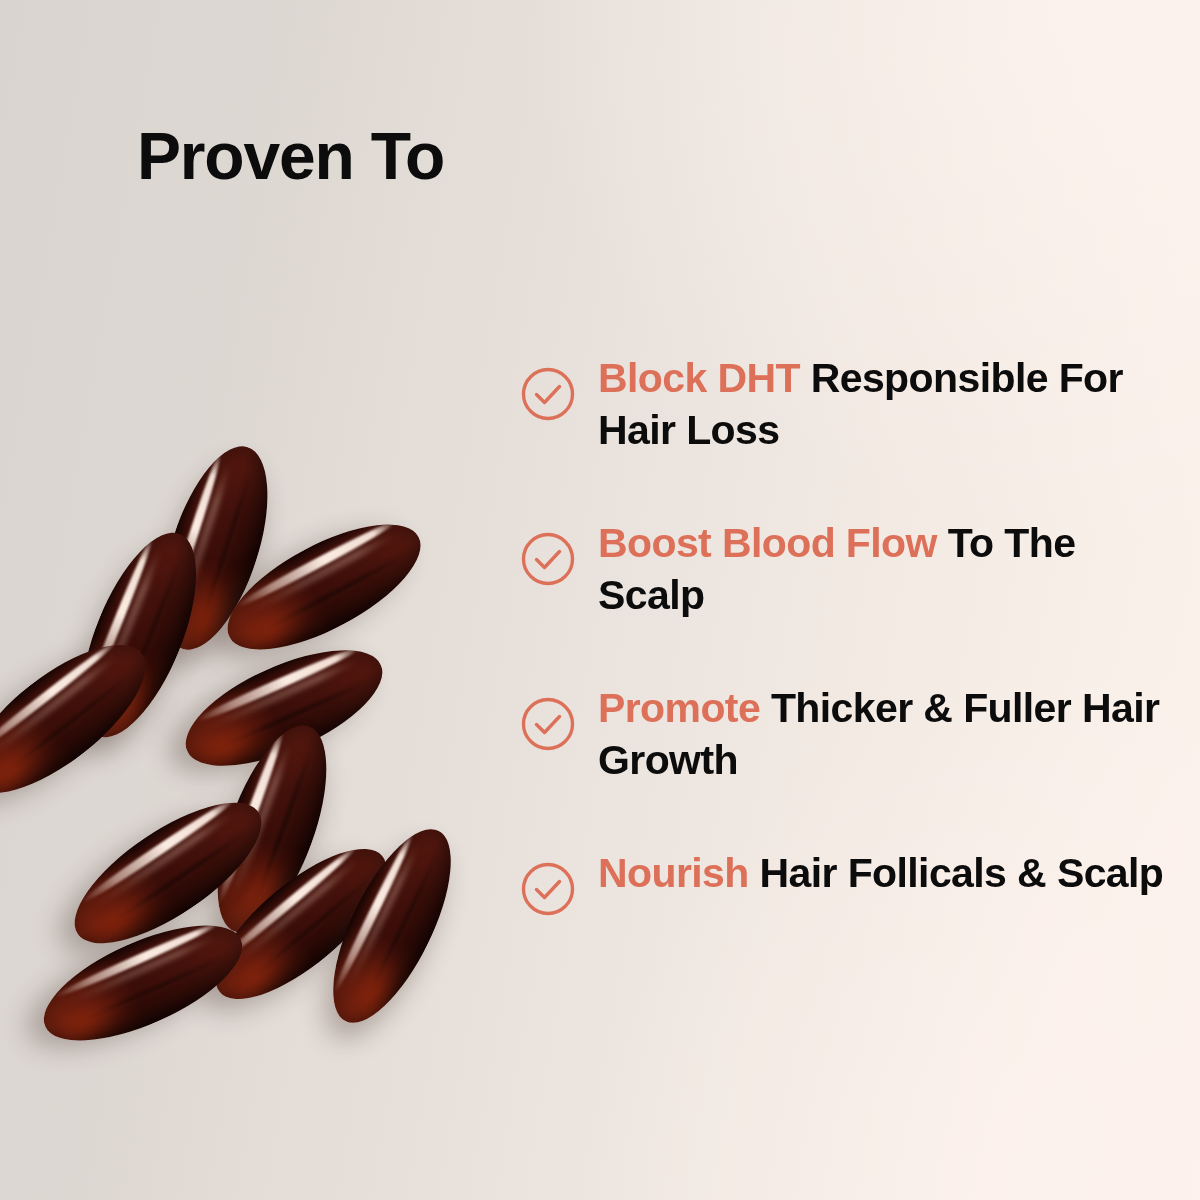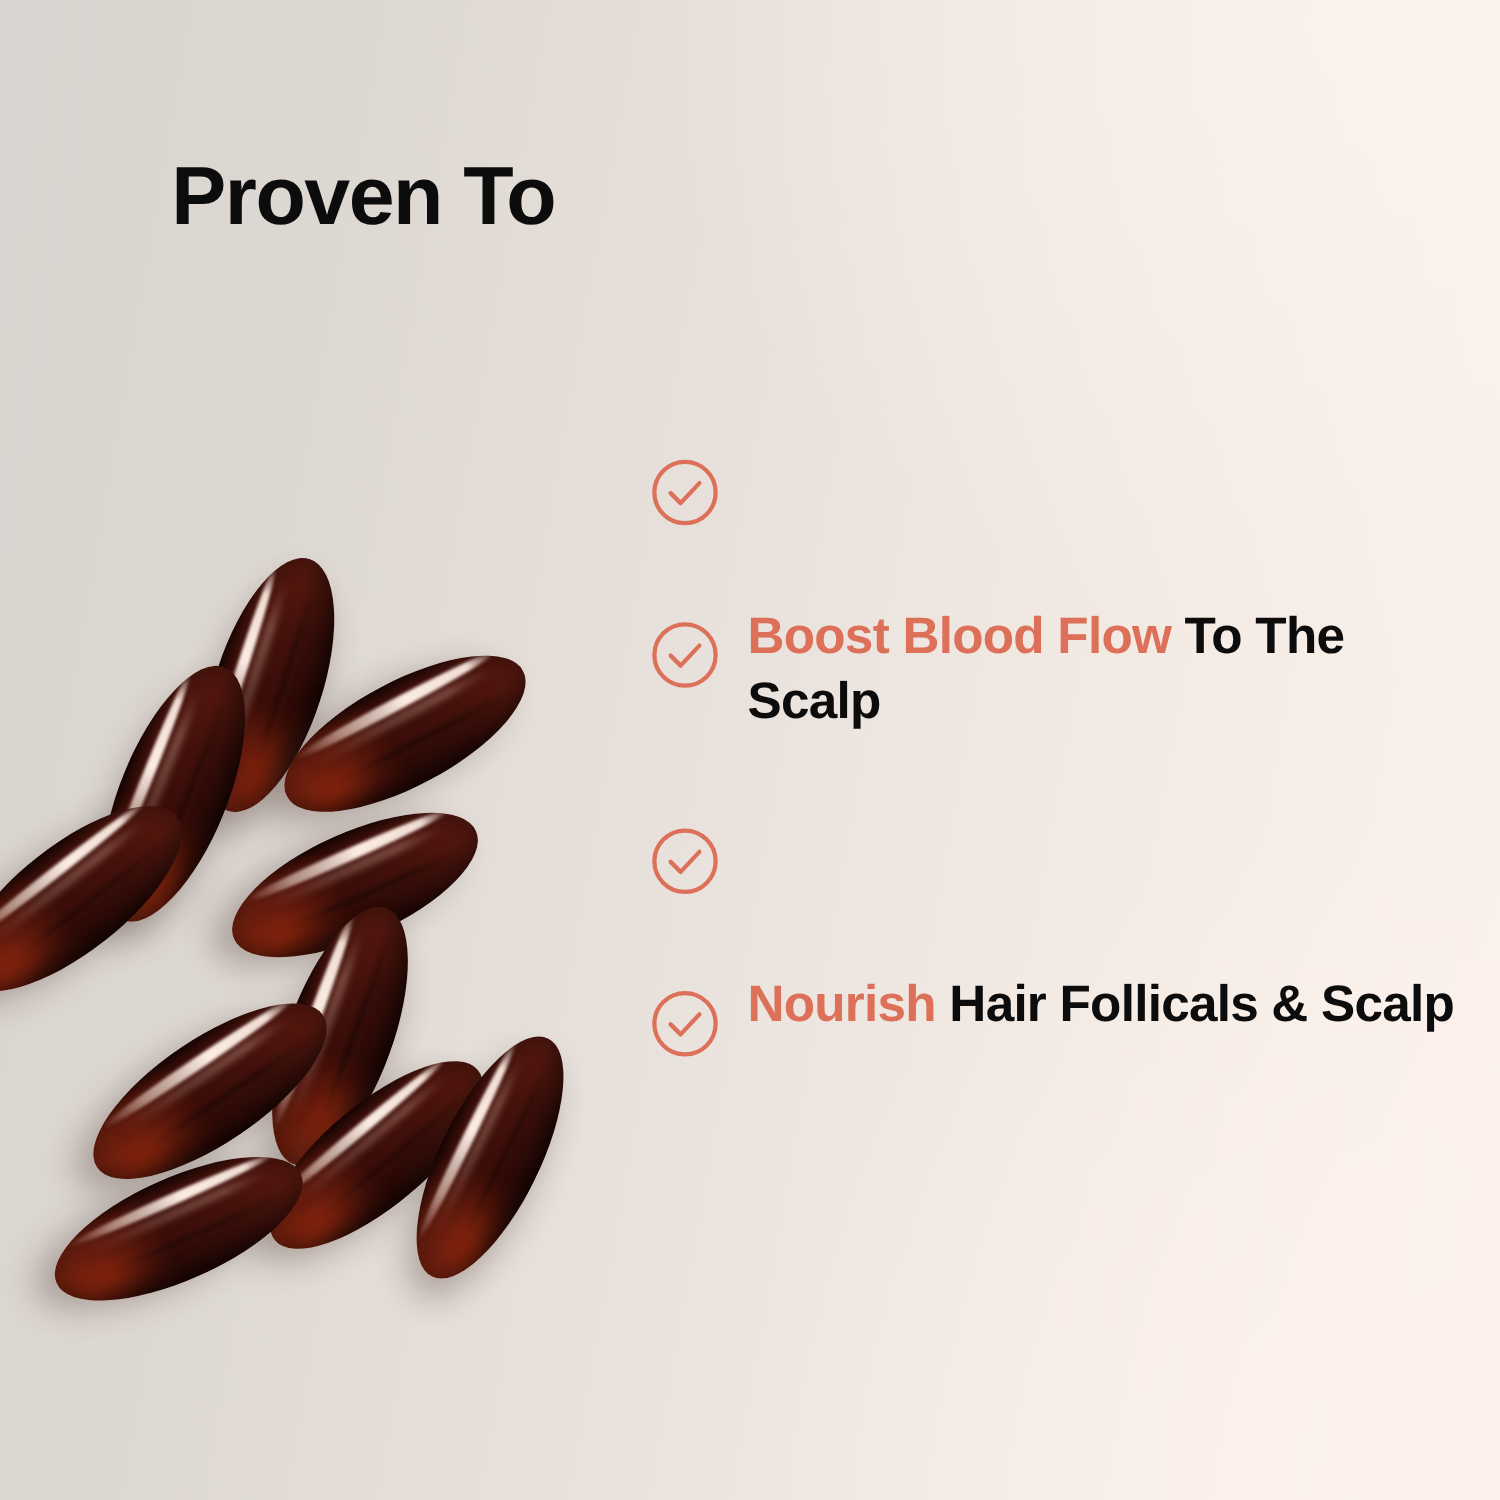--- a/index.html
+++ b/index.html
@@ -233,20 +233,23 @@
 
   <div class="benefits">
 
     <div class="benefit-row">
       <span class="check-wrap">
         <svg viewBox="0 0 56 56" xmlns="http://www.w3.org/2000/svg">
           <circle cx="28" cy="28" r="24.5" fill="none" stroke="#dd7059" stroke-width="3.4"></circle>
           <path d="M16.5 28.5 L24.5 36.5 L39.5 20.5" fill="none" stroke="#dd7059" stroke-width="3.4" stroke-linecap="round" stroke-linejoin="round"></path>
         </svg>
       </span>
+      <div class="benefit-text">
+        <span class="benefit-hl">Block DHT</span><span class="benefit-rest"> Responsible For Hair Loss</span>
+      </div>
     </div>
 
     <div class="benefit-row">
       <span class="check-wrap">
         <svg viewBox="0 0 56 56" xmlns="http://www.w3.org/2000/svg">
           <circle cx="28" cy="28" r="24.5" fill="none" stroke="#dd7059" stroke-width="3.4"></circle>
           <path d="M16.5 28.5 L24.5 36.5 L39.5 20.5" fill="none" stroke="#dd7059" stroke-width="3.4" stroke-linecap="round" stroke-linejoin="round"></path>
         </svg>
       </span>
       <div class="benefit-text">
@@ -254,20 +257,23 @@
       </div>
     </div>
 
     <div class="benefit-row">
       <span class="check-wrap">
         <svg viewBox="0 0 56 56" xmlns="http://www.w3.org/2000/svg">
           <circle cx="28" cy="28" r="24.5" fill="none" stroke="#dd7059" stroke-width="3.4"></circle>
           <path d="M16.5 28.5 L24.5 36.5 L39.5 20.5" fill="none" stroke="#dd7059" stroke-width="3.4" stroke-linecap="round" stroke-linejoin="round"></path>
         </svg>
       </span>
+      <div class="benefit-text">
+        <span class="benefit-hl">Promote</span><span class="benefit-rest"> Thicker &amp; Fuller Hair Growth</span>
+      </div>
     </div>
 
     <div class="benefit-row">
       <span class="check-wrap">
         <svg viewBox="0 0 56 56" xmlns="http://www.w3.org/2000/svg">
           <circle cx="28" cy="28" r="24.5" fill="none" stroke="#dd7059" stroke-width="3.4"></circle>
           <path d="M16.5 28.5 L24.5 36.5 L39.5 20.5" fill="none" stroke="#dd7059" stroke-width="3.4" stroke-linecap="round" stroke-linejoin="round"></path>
         </svg>
       </span>
       <div class="benefit-text">

